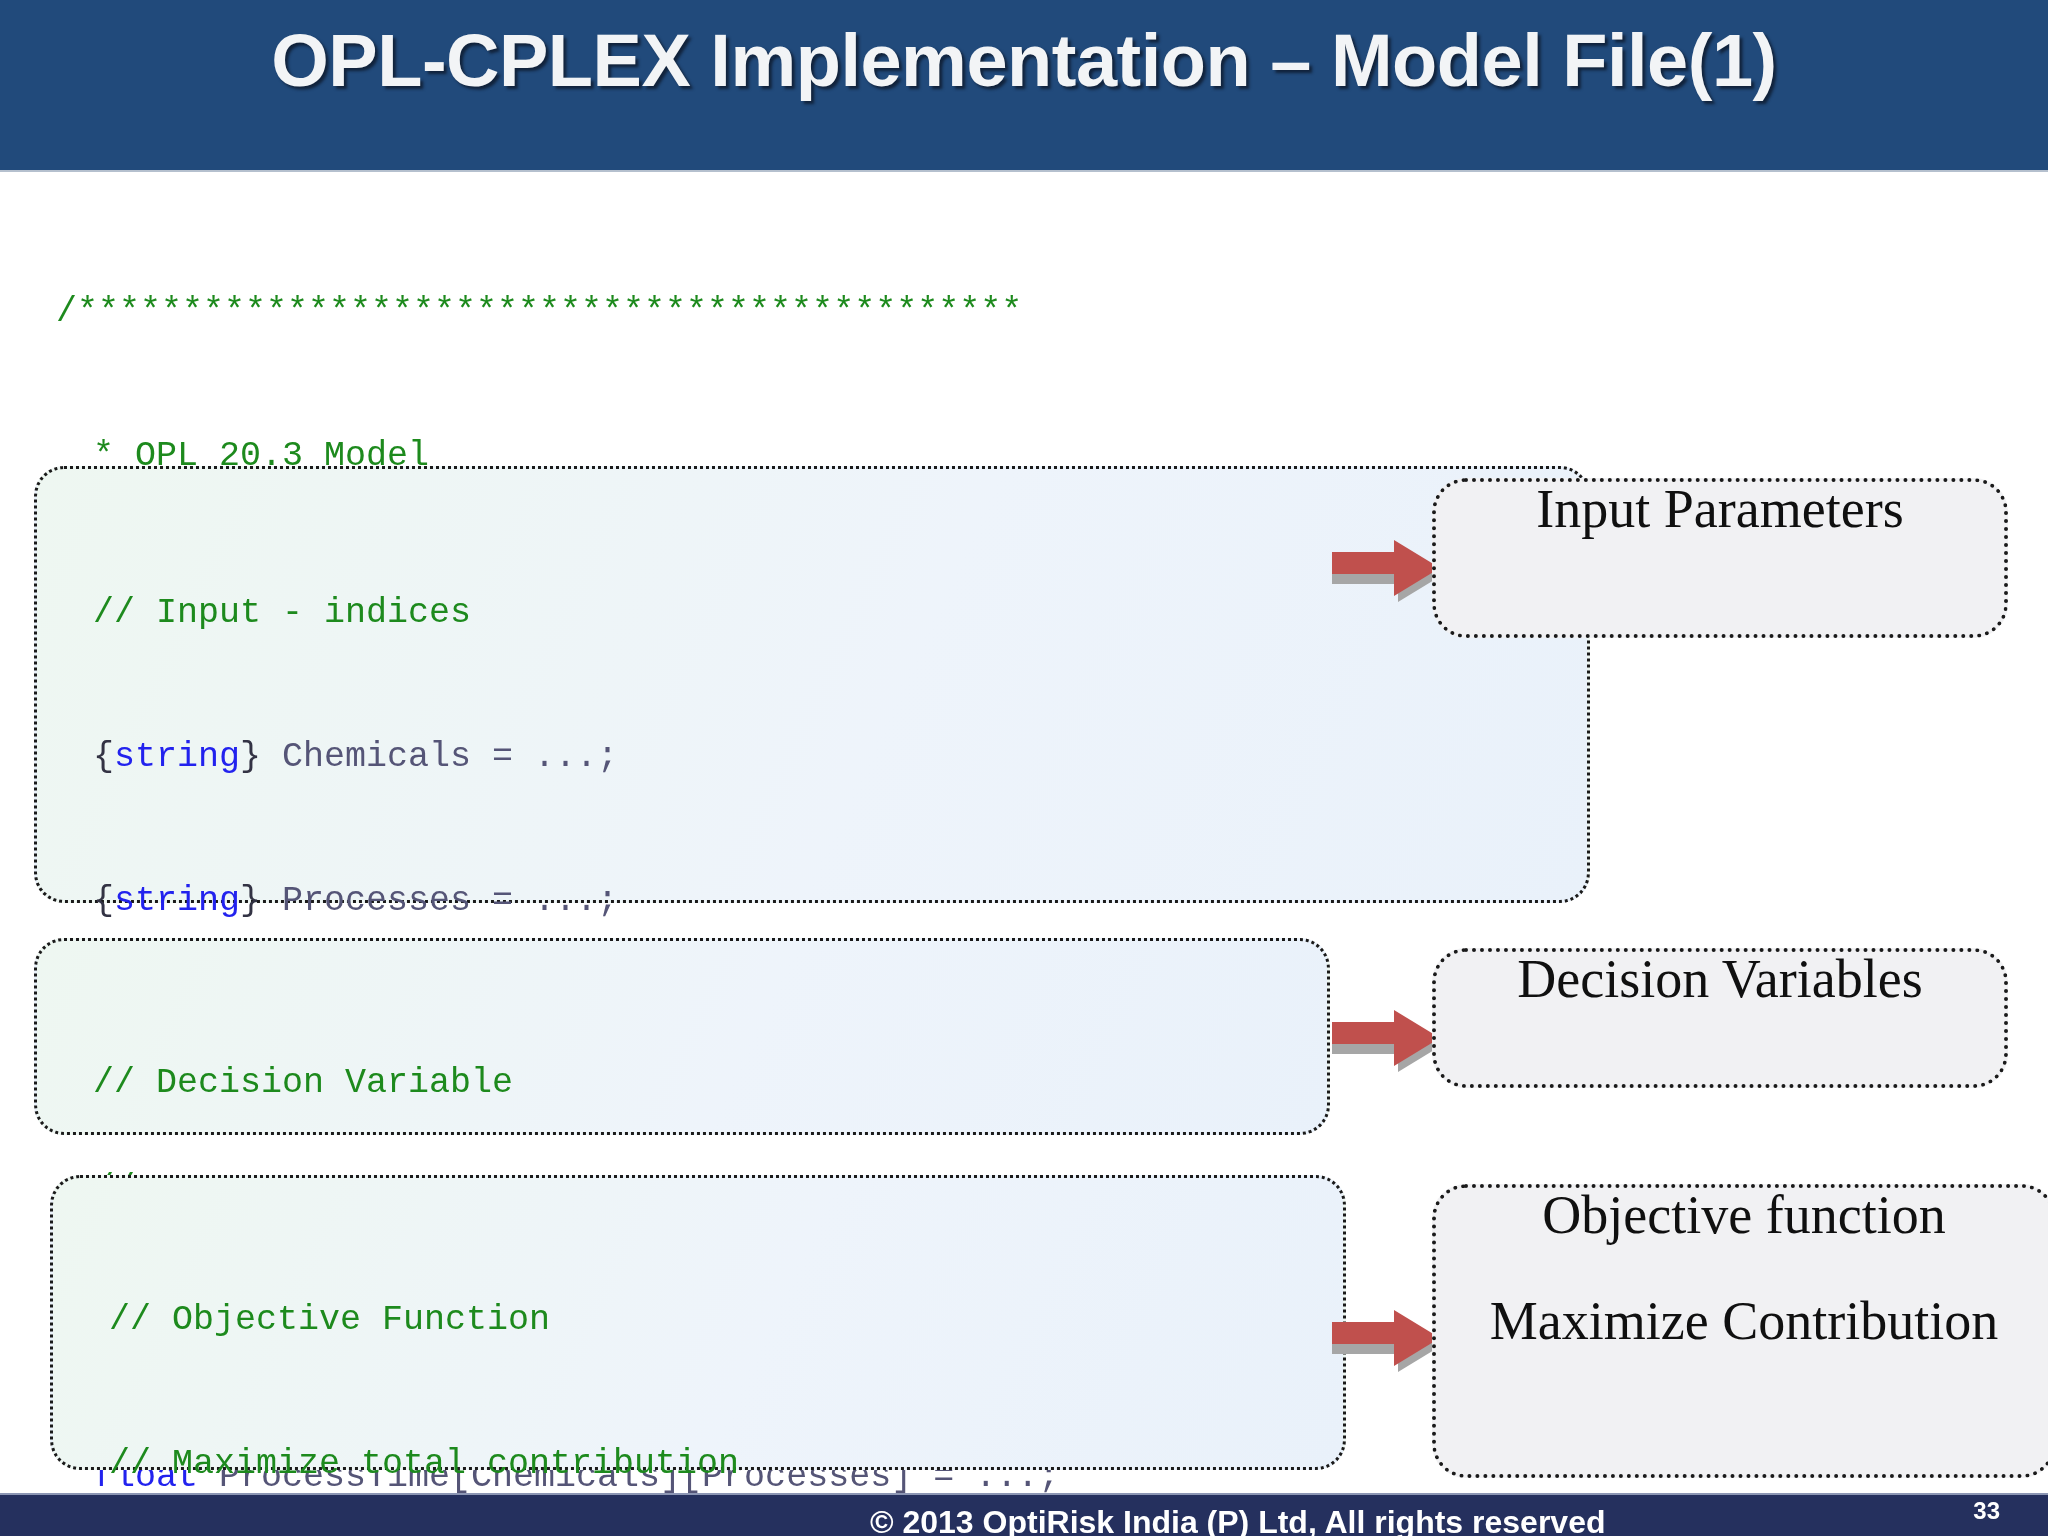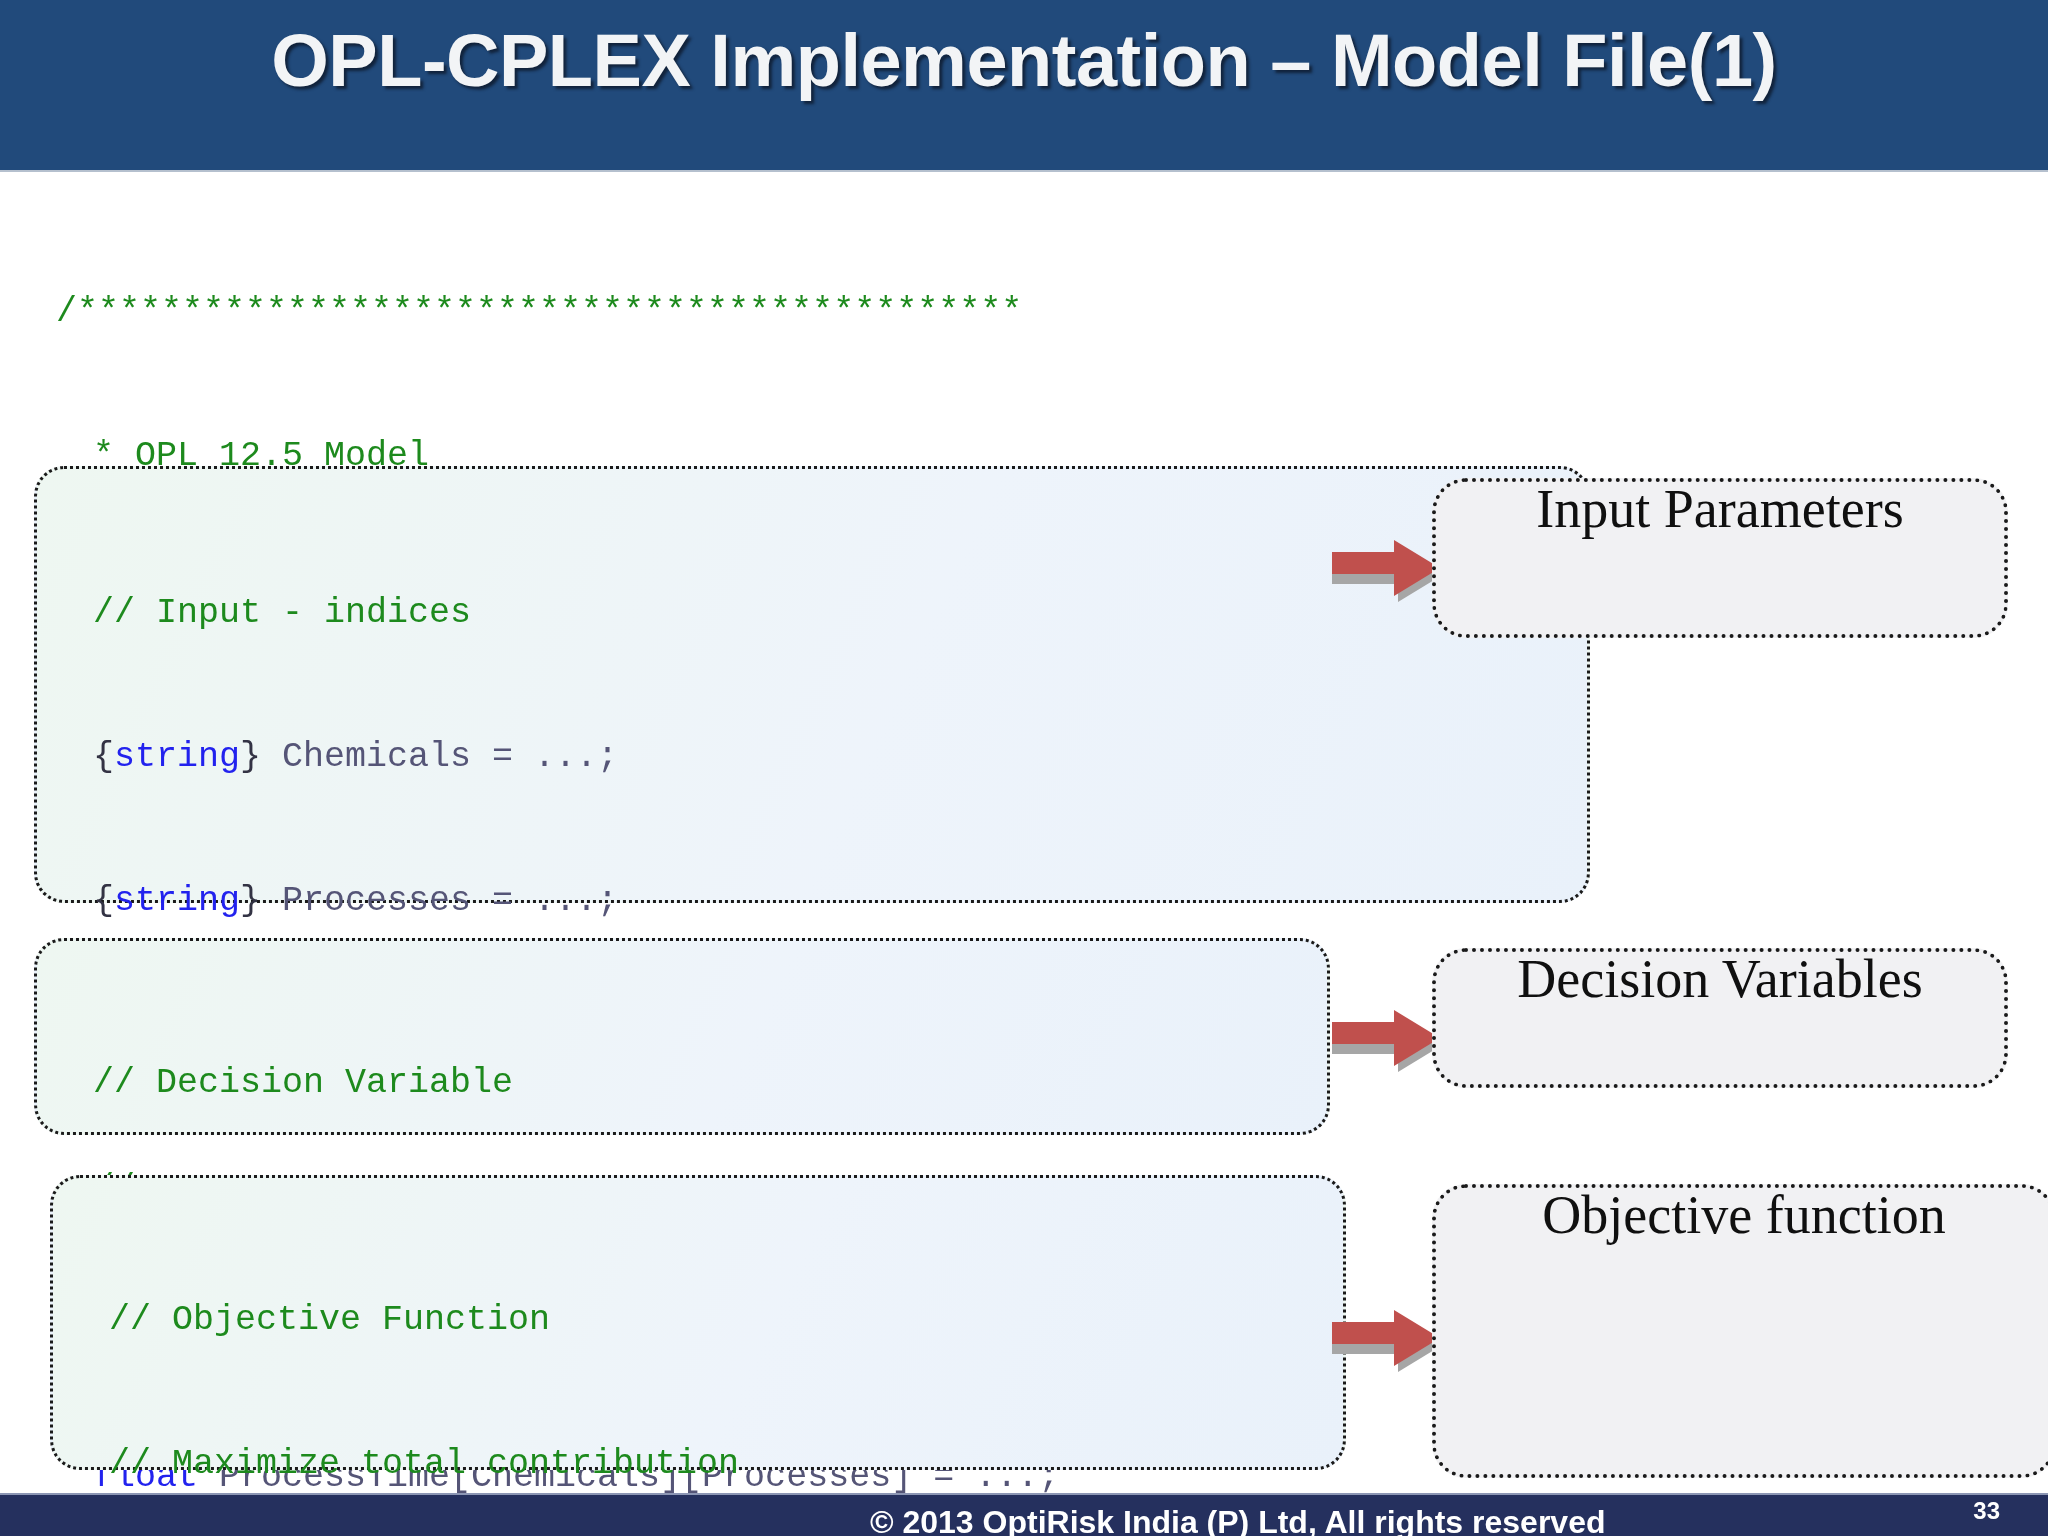--- a/index.html
+++ b/index.html
@@ -157,21 +157,21 @@
 </head>
 <body>
 
 <div id="slide">
 
   <div id="header-band"></div>
   <div id="slide-title">OPL-CPLEX Implementation – Model File(1)</div>
 
   <div id="comment-header">
     <span class="cline stars-open">/*********************************************</span>
-    <span class="cline"> * OPL 12.5 Model</span>
+    <span class="cline"> * OPL 20.3 Model</span>
     <span class="cline"> * Author: OptiRisk</span>
     <span class="cline"> * Creation Date: 27-Aug-2013 at 10:02:32 AM</span>
     <span class="cline"> *********************************************/</span>
   </div>
 
   <div class="code-box" id="code-box-1">
     <div class="code-body">
       <span class="code-line"><span class="cm">// Input - indices</span></span>
       <span class="code-line"><span class="pn">{</span><span class="kw">string</span><span class="pn">}</span><span class="id"> Chemicals = ...;</span></span>
       <span class="code-line"><span class="pn">{</span><span class="kw">string</span><span class="pn">}</span><span class="id"> Processes = ...;</span></span>
@@ -221,20 +221,21 @@
   </div>
 
   <div class="callout" id="callout-1">
     <span class="cl-line">Input Parameters</span>
   </div>
   <div class="callout" id="callout-2">
     <span class="cl-line">Decision Variables</span>
   </div>
   <div class="callout" id="callout-3">
     <span class="cl-line">Objective function</span>
+    <span class="cl-line">Maximize Contribution</span>
   </div>
 
   <div id="footer-band">
     <span id="footer-copyright">© 2013 OptiRisk India (P) Ltd, All rights reserved</span>
     <span id="footer-pagenum">33</span>
   </div>
 
 </div>
 
 </body></html>

